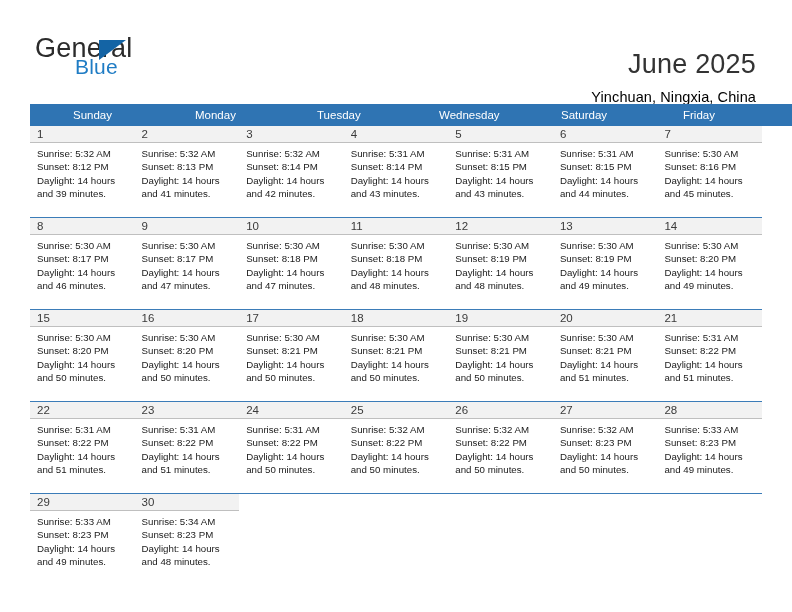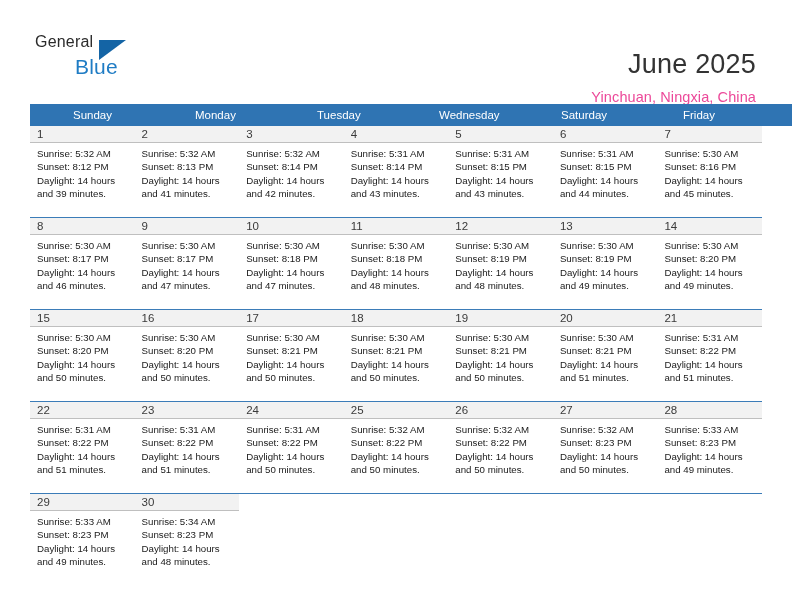--- a/index.html
+++ b/index.html
@@ -33,21 +33,21 @@
     position: absolute;
     left: 35px;
     top: 33px;
     width: 180px;
     height: 55px;
   }
   .logo-general {
     position: absolute;
     left: 0;
     top: 0;
-    font-size: 16px;
+    font-size: 27px;
     letter-spacing: 0.2px;
     color: #2b2b2b;
     font-family: "Liberation Sans", sans-serif;
     text-align: center;
   }
   .logo-triangle {
     position: absolute;
     left: 64px;
     top: 7px;
     width: 0;
@@ -73,21 +73,21 @@
   .cal-title {
     font-size: 27px;
     color: #333333;
     line-height: 32px;
     font-weight: normal;
     letter-spacing: 0.2px;
     margin-top: 20px;
   }
   .cal-subtitle {
     font-size: 14.5px;
-    color: #ec4899;
+    color: #000000;
     line-height: 20px;
     margin-top: 7px;
     letter-spacing: 0.1px;
   }
 
   
   .calendar {
     position: absolute;
     left: 30px;
     top: 104px;

